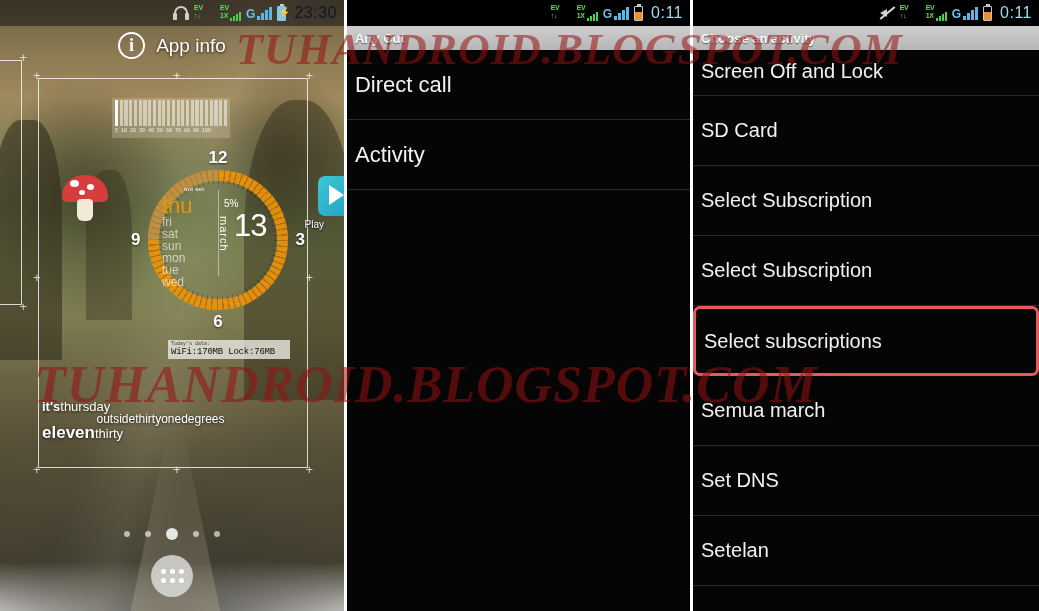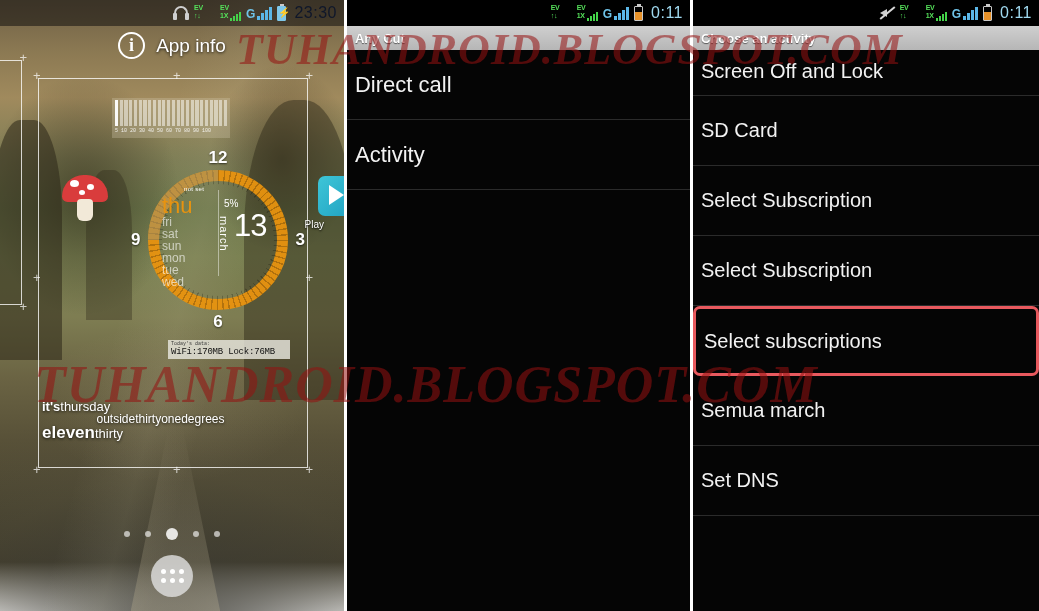--- a/index.html
+++ b/index.html
@@ -477,20 +477,23 @@
       </div>
       <div class="row sel">
         <span>Select subscriptions</span>
       </div>
       <div class="row">
         <span>Semua march</span>
       </div>
       <div class="row">
         <span>Set DNS</span>
       </div>
+      <div class="row">
+        <span>Setelan</span>
+      </div>
     </div>
   </div>
 
   <div class="wm">
     <span class="w1">TUHANDROID.BLOGSPOT.COM</span>
     <span class="w2">TUHANDROID.BLOGSPOT.COM</span>
   </div>
 
 </div>
 

